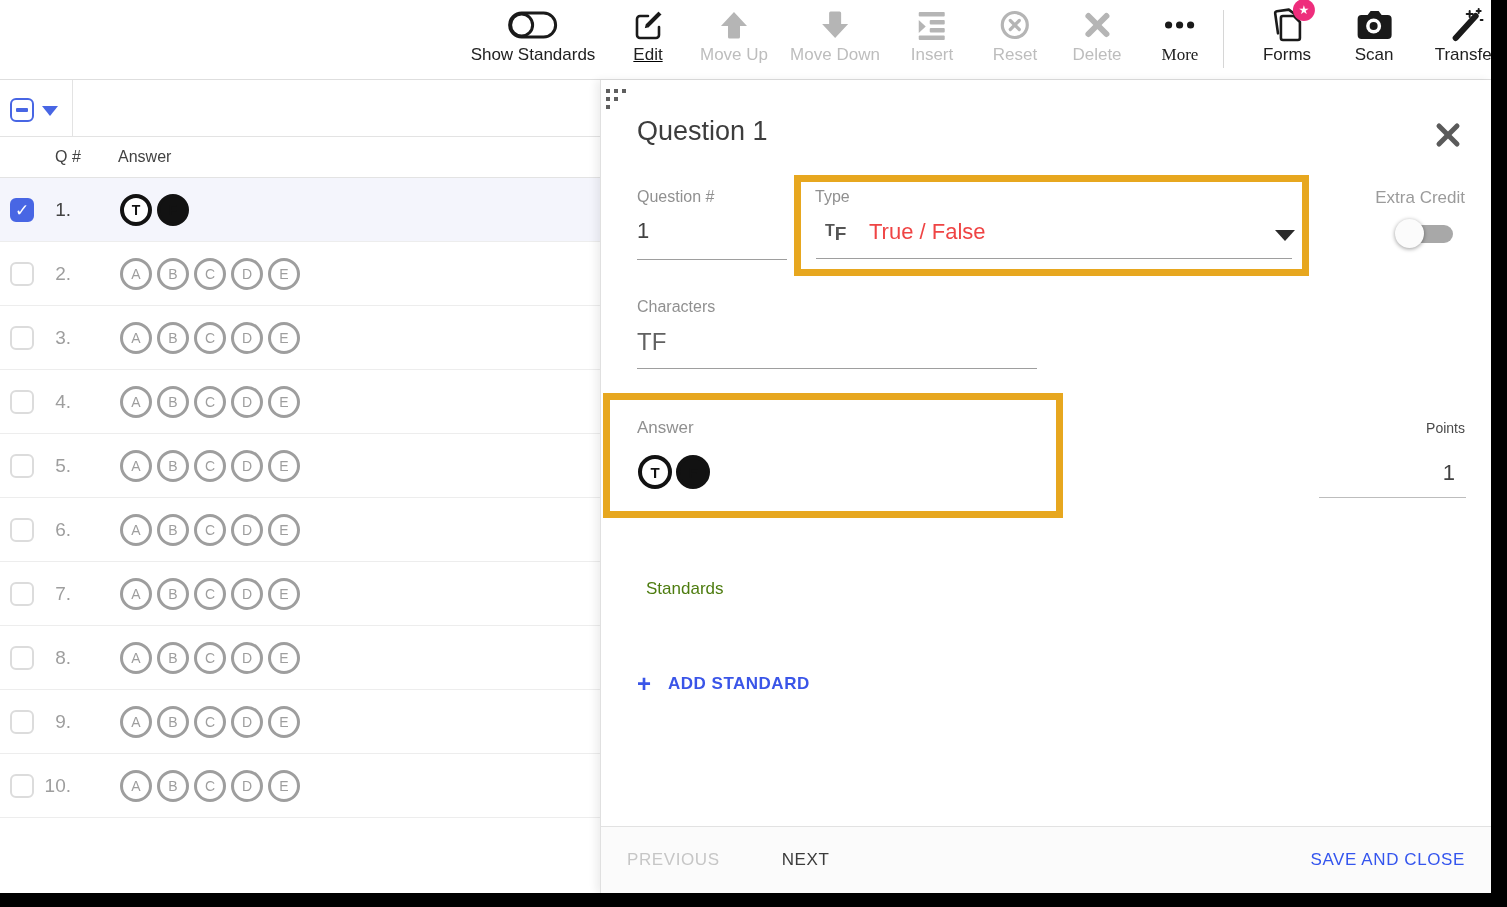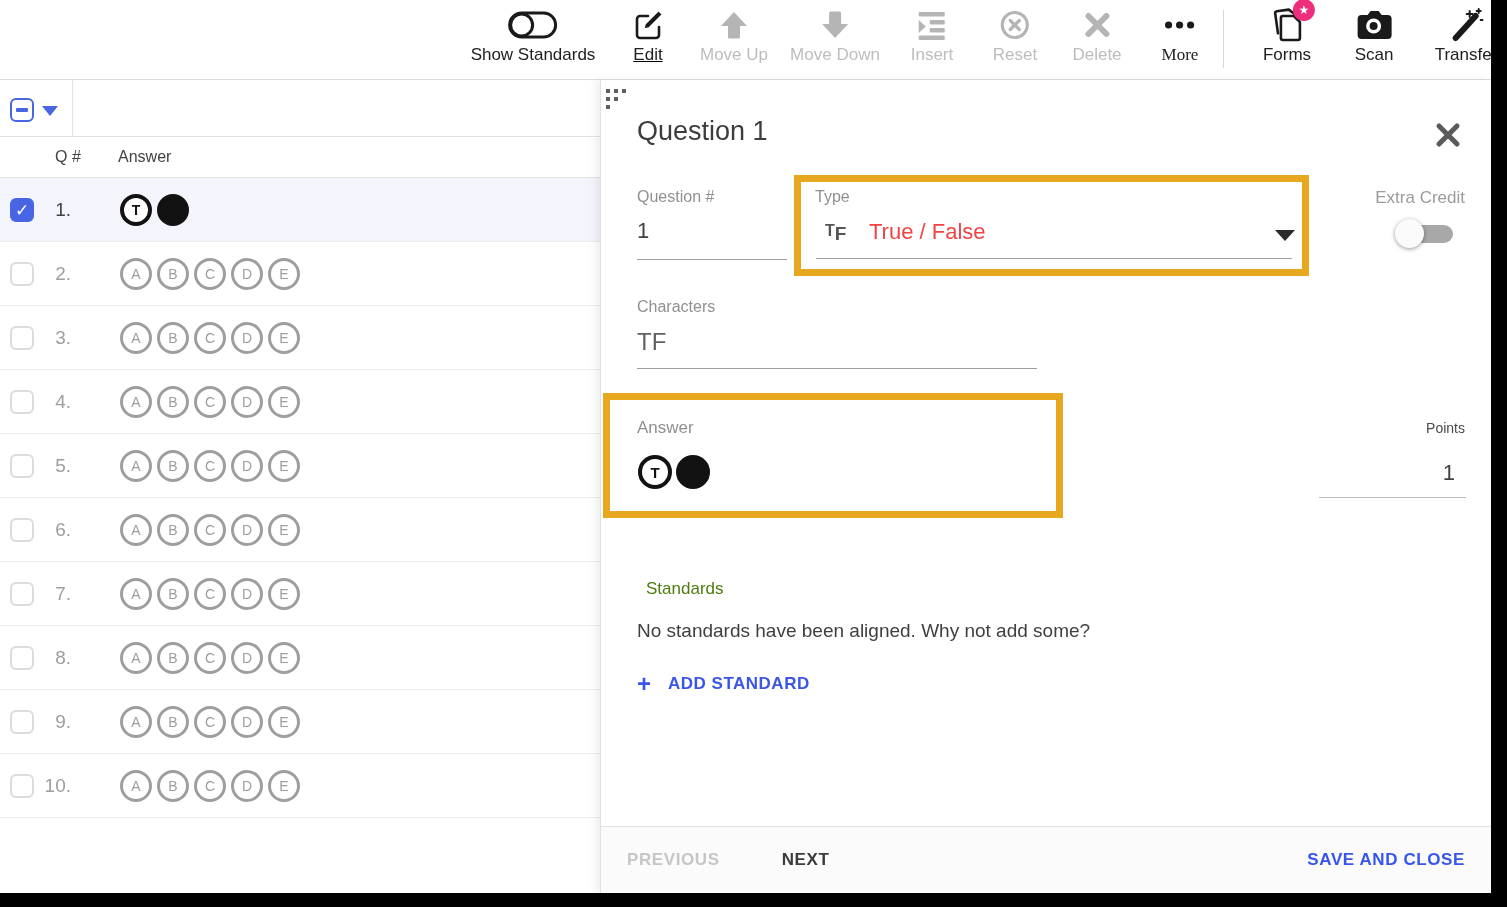--- a/index.html
+++ b/index.html
@@ -72,21 +72,21 @@
   .points-label { position:absolute; right:26px; top:340px; font-size:14px; color:#4a4a4a; }
   .points-value { position:absolute; right:36px; top:380px; font-size:22px; color:#424242; }
 
   .std-heading { position:absolute; left:36px; top:499px; font-size:17px; color:#4d7c0f;margin-left:9px; }
   .std-message { position:absolute; left:36px; top:540px; font-size:19px; color:#3f3f3f; }
   .add-standard { position:absolute; left:36px; top:594px; display:flex; align-items:center; gap:17px; color:#3a55e8; cursor:pointer; }
   .add-standard .plus { font-size:24px; font-weight:bold; line-height:20px; }
   .add-standard .lbl { font-size:17px; font-weight:bold; letter-spacing:.5px; }
 
   .modal-footer { position:absolute; left:0; bottom:0; width:100%; height:67px; background:#fbfbfb; border-top:1px solid #e2e2e2; display:flex; align-items:center; padding:0 26px; }
-  .btn { font-size:17px; font-weight:700; letter-spacing:.6px; cursor:pointer; white-space:nowrap; }
+  .btn { font-size:17px; font-weight:400; letter-spacing:.6px; cursor:pointer; white-space:nowrap; }
   .btn.prev { color:#c6c6c6; }
   .btn.next { color:#3c3c3c; margin-left:62px; }
   .btn.save { color:#3455ee; margin-left:auto; }
 </style>
 </head>
 <body>
 
 <div class="app">
 
   <div class="toolbar">
@@ -375,21 +375,20 @@
     <div class="ans-bubbles" id="modal-answer-bubbles">
         <div class="ans-bubble">T</div>
         <div class="ans-bubble filled">F</div>
       </div>
 
     <div class="points-label">Points</div>
     <div class="points-value">1</div>
     <div class="underline" style="left:718px; top:417px; width:147px; background:#bdbdbd;"></div>
 
     <div class="std-heading">Standards</div>
-    <div class="std-message">No standards have been aligned. Why not add some?</div>
     <div class="add-standard">
       <span class="plus">+</span>
       <span class="lbl">ADD STANDARD</span>
     </div>
 
     <div class="modal-footer">
       <span class="btn prev">PREVIOUS</span>
       <span class="btn next">NEXT</span>
       <span class="btn save">SAVE AND CLOSE</span>
     </div>

